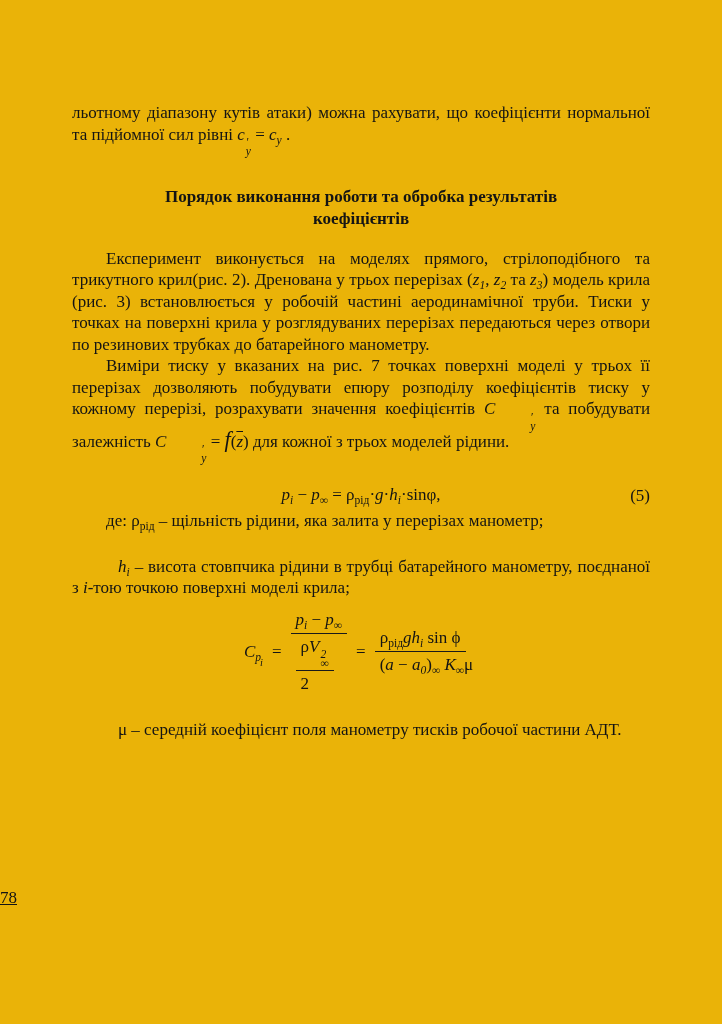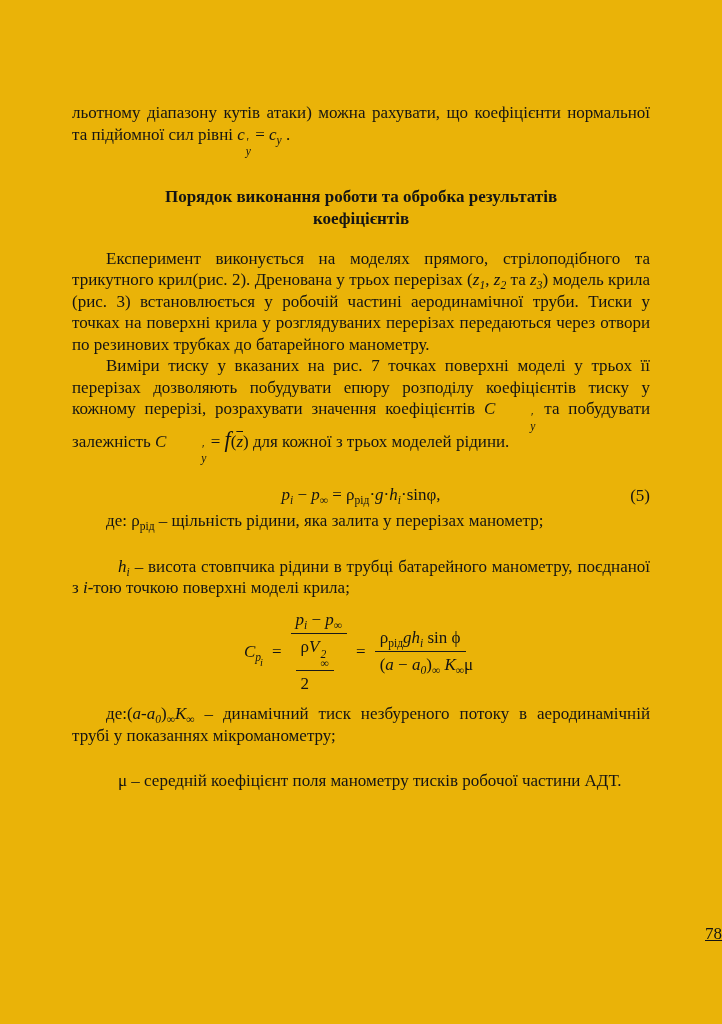--- a/index.html
+++ b/index.html
@@ -61,23 +61,23 @@
     gap:9px;
     margin:10px 0 8px 0;
     line-height:22px;
   }
   .frac{display:inline-flex;flex-direction:column;align-items:flex-start;text-align:center;}
   .frac .num{display:block;padding:0 5px 2px 5px;border-bottom:1.2px solid #1a1a1a;}
   .frac .den{display:block;padding:2px 5px 0 5px;}
   .frac .den .frac .num{border-bottom:1.2px solid #1a1a1a;}
   .pagenum{
     position:absolute;
-    top:924px;left:0;
+    top:888px;left:0;
     width:100%;
-    text-align:right;
+    text-align:left;
     text-decoration:underline;
   }
 </style>
 </head>
 <body>
 
 <div class="page">
   <div class="content">
 
     <p class="para"><span>льотному діапазону кутів атаки) можна рахувати, що коефіцієнти нормальної та підйомної сил рівні </span><span class="tok-it">c<span class="stack">
@@ -125,19 +125,18 @@
           </span>
         </span>
       </span>
       <span>=</span>
       <span class="frac">
         <span class="num"><span>ρ<sub>рід</sub></span><span class="tok-it">g</span><span class="tok-it">h<sub>i</sub></span><span> sin ϕ</span></span>
         <span class="den"><span>(</span><span class="tok-it">a</span><span> − </span><span class="tok-it">a<sub>0</sub></span><span>)<sub>∞</sub></span><span> </span><span class="tok-it">K<sub>∞</sub></span><span>μ</span></span>
       </span>
     </div>
 
-    <p class="para indent"><span>де:(</span><span class="tok-it">a</span><span>-</span><span class="tok-it">a<sub>0</sub></span><span>)<sub>∞</sub></span><span class="tok-it">K<sub>∞</sub></span><span> – динамічний тиск незбуреного потоку в аеродинамічній трубі у показаннях мікроманометру;</span></p>
     <p class="para indent-lg">μ – середній коефіцієнт поля манометру тисків робочої частини АДТ.</p>
 
   </div>
 
   <div class="pagenum">78</div>
 </div>
 
 </body></html>

